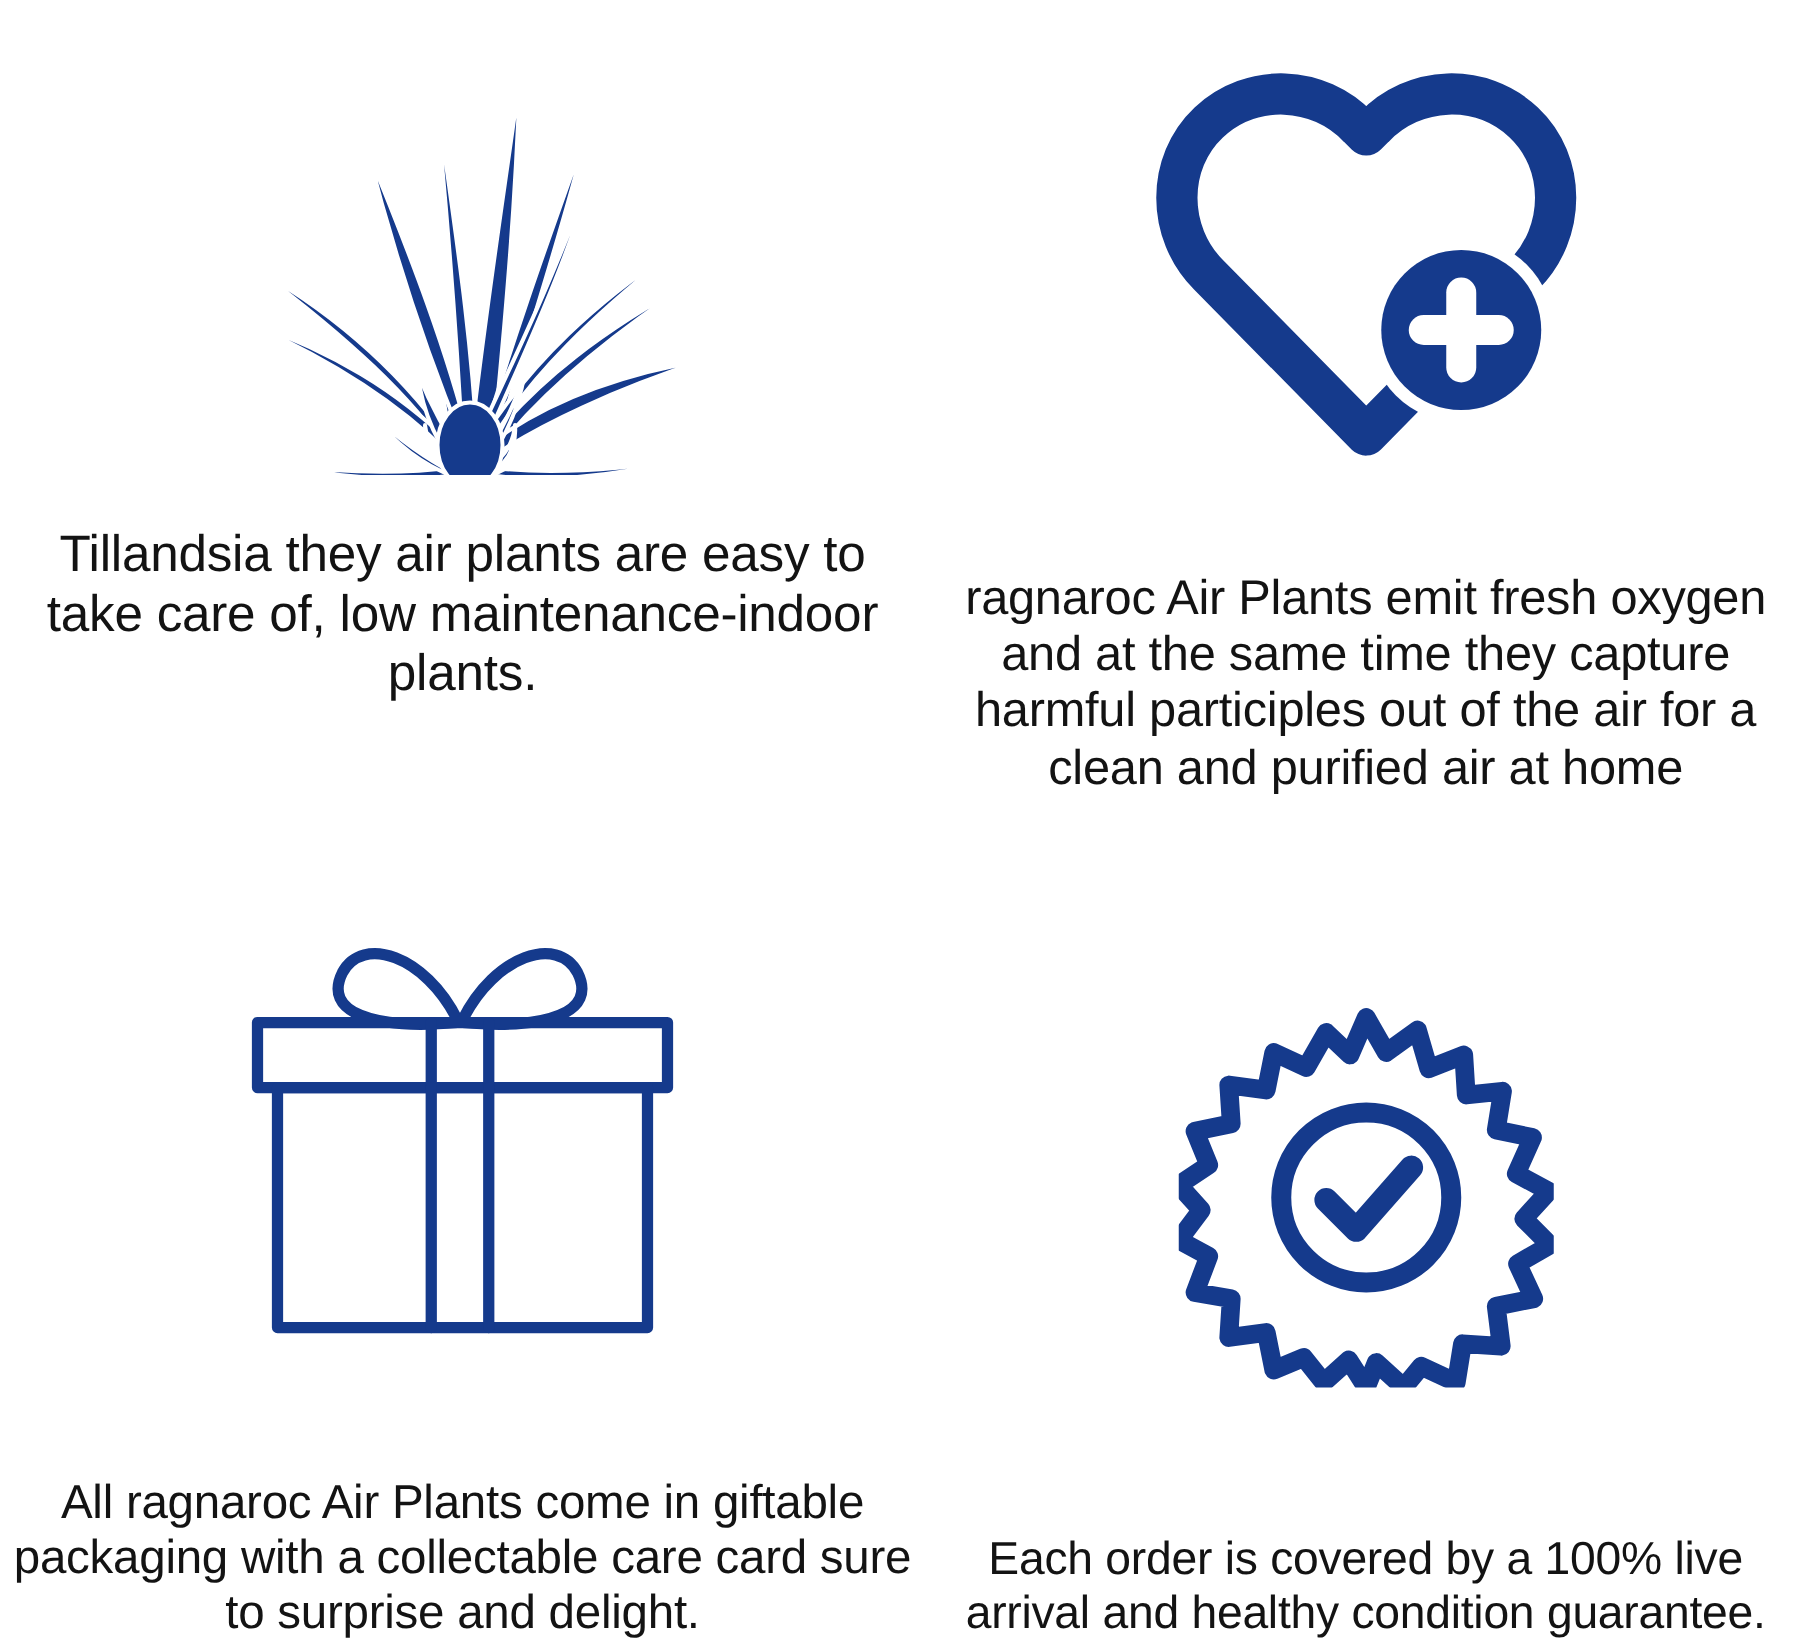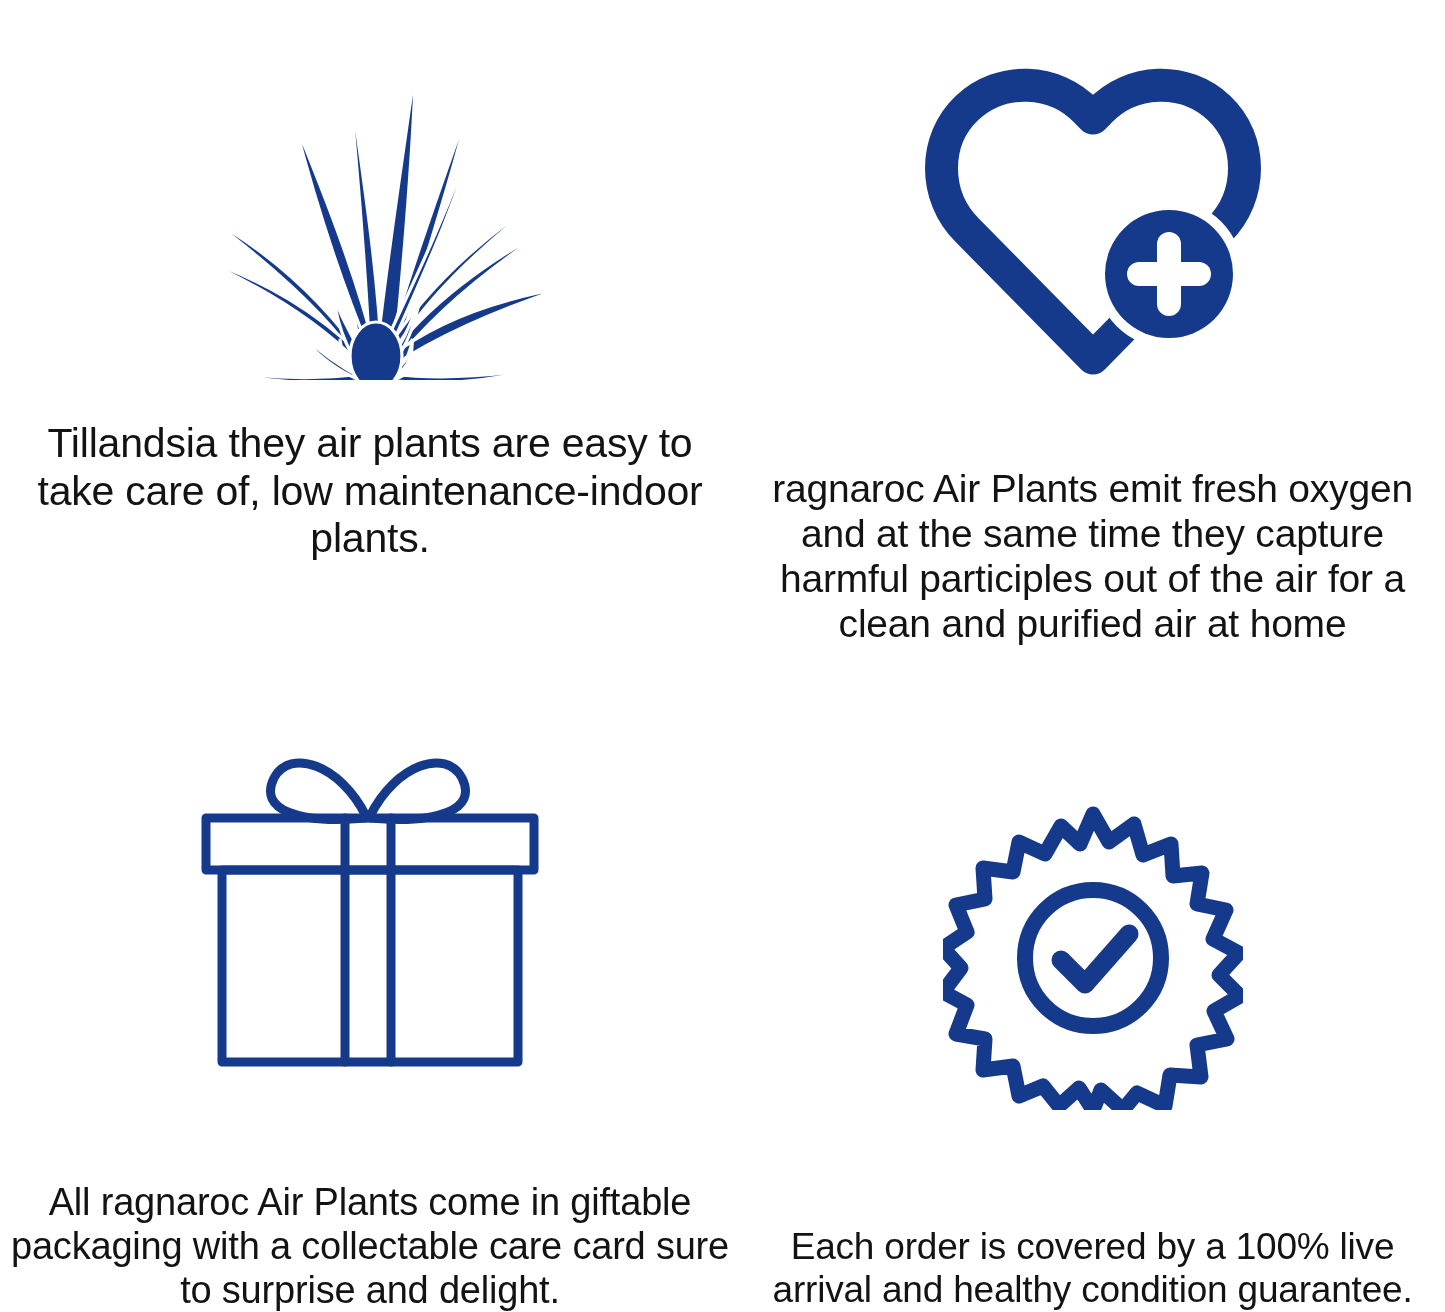--- a/index.html
+++ b/index.html
@@ -29,21 +29,21 @@
     position: relative;
     display: flex;
     flex-direction: column;
     align-items: center;
     box-sizing: border-box;
     overflow: hidden;
   }
 
   
   .cell-plant     { justify-content: flex-start; padding: 0 4px; }
-  .cell-air       { justify-content: center; padding: 0 0px; gap: 36px; }
+  .cell-air       { justify-content: flex-start; padding: 0 0px; gap: 36px; }
   .cell-gift      { justify-content: flex-start; padding: 0 4px; align-items: center; }
   .cell-guarantee { justify-content: flex-end; padding: 0 4px; }
 
   .icon-wrap {
     display: flex;
     align-items: center;
     justify-content: center;
     width: 100%;
   }
   .cell-plant .icon-wrap     { height: 420px; }

